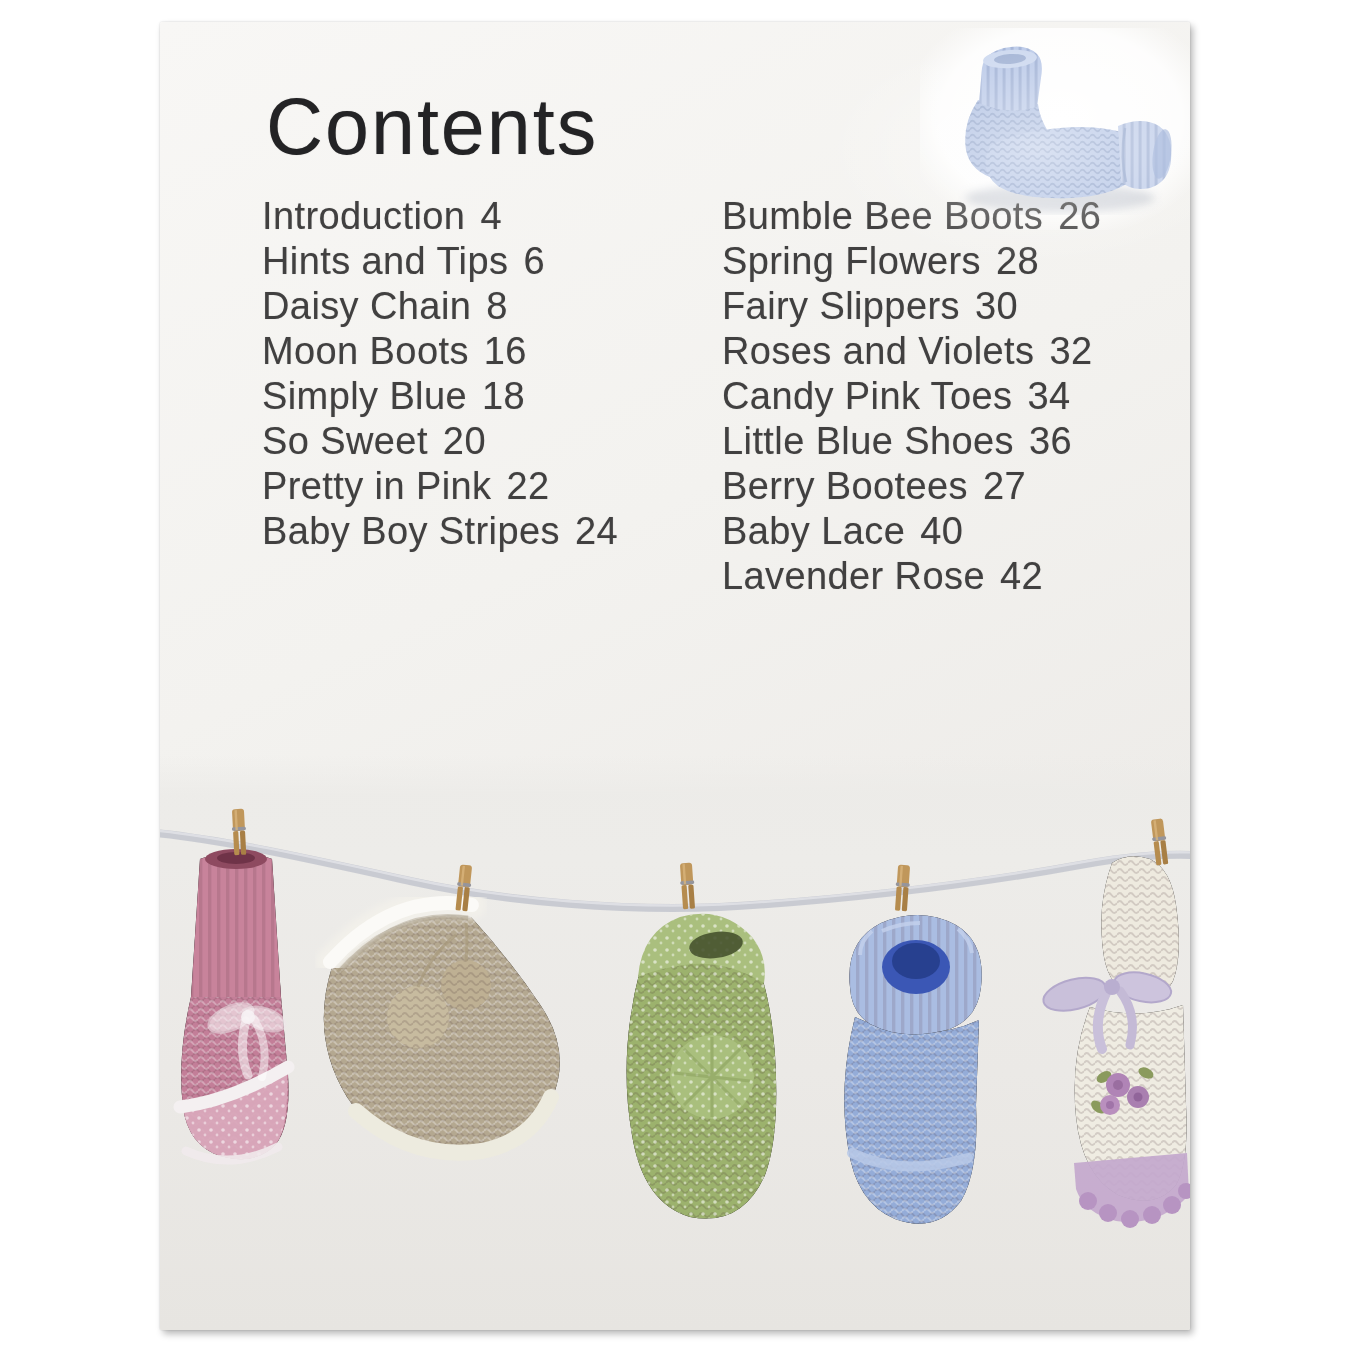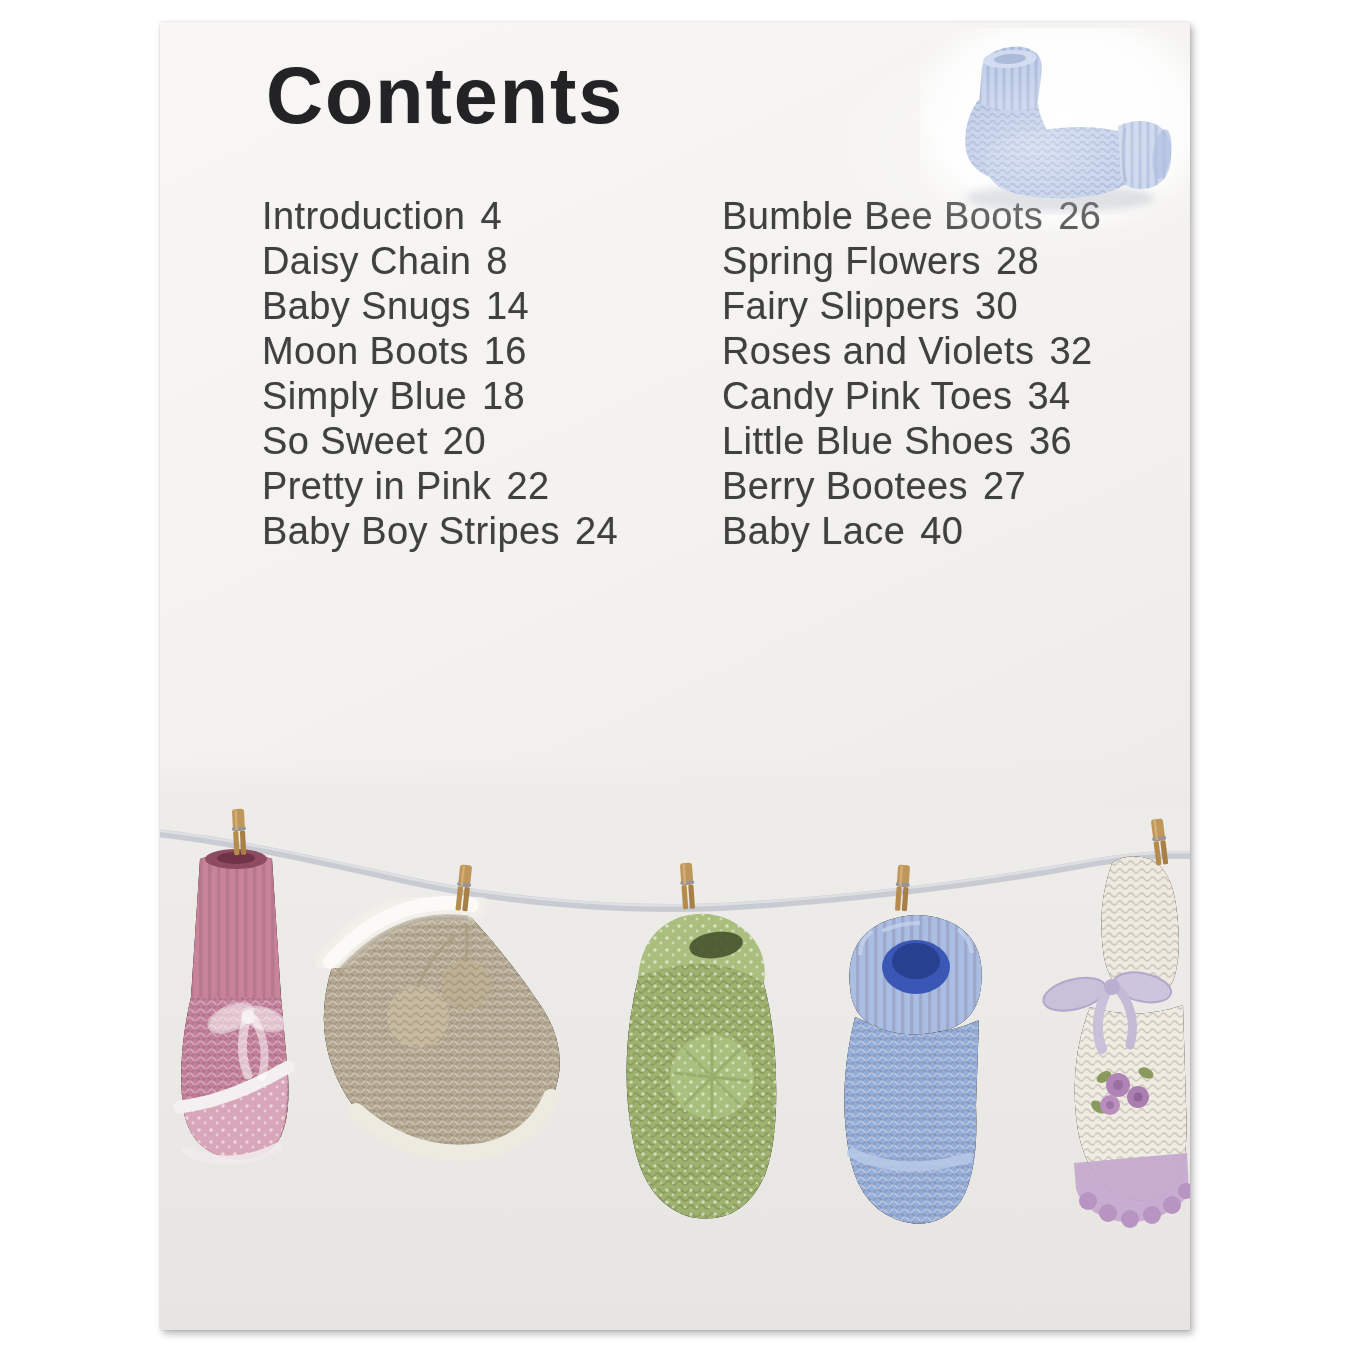--- a/index.html
+++ b/index.html
@@ -2,22 +2,22 @@
 <html><head>
 <meta charset="utf-8">
 <style>
   html,body{margin:0;padding:0;background:#ffffff;}
   .canvas{position:relative;width:1350px;height:1350px;background:#ffffff;overflow:hidden;
           font-family:"Liberation Sans", sans-serif;}
   .page{position:absolute;left:160px;top:22px;width:1030px;height:1308px;
         background:linear-gradient(155deg,#f8f7f5 0%,#f3f2ef 40%,#edebe8 75%,#e9e7e3 100%);
         box-shadow:3px 4px 7px rgba(0,0,0,0.28), 0 0 2px rgba(0,0,0,0.18);
         border-radius:2px;overflow:hidden;}
-  .title{position:absolute;left:106px;top:28px;margin:0;
-         font-size:79px;font-weight:700;letter-spacing:2px;color:#232325;
+  .title{position:absolute;left:106px;top:59px;margin:0;
+         font-size:79px;font-weight:400;letter-spacing:2px;color:#232325;
          text-shadow:0 0 1px rgba(40,40,40,0.35);}
   .toc{position:absolute;}
   .toc ul{list-style:none;margin:0;padding:0;}
   .toc li{font-size:38px;line-height:45px;color:#414040;letter-spacing:0.4px;white-space:nowrap;
           text-shadow:0 0 1px rgba(70,70,70,0.3);}
   .col-left{left:102px;top:172px;}
   .col-right{left:562px;top:172px;}
   .pg{margin-left:15px;}
   .photo-top{position:absolute;left:760px;top:6px;width:270px;height:202px;}
   .photo-strip{position:absolute;left:0;bottom:0;width:1030px;height:575px;
@@ -68,40 +68,41 @@
         <path d="M198,98 Q222,88 239,98 Q253,108 251,132 Q249,154 230,160 Q211,164 201,153 Z" fill="#c2cfea"></path>
         <path d="M198,98 Q222,88 239,98 Q253,108 251,132 Q249,154 230,160 Q211,164 201,153 Z" fill="url(#trib)"></path>
         <ellipse cx="242" cy="126" rx="9" ry="25" fill="#9db1d8" opacity="0.7" transform="rotate(8 242 126)"></ellipse>
         <path d="M205,100 Q200,130 206,154" fill="none" stroke="#8fa3c9" stroke-width="2.5" opacity="0.7"></path>
       </g>
     </svg>
 
     <nav class="toc col-left">
       <ul>
         <li class="toc-item"><span class="lbl">Introduction</span><span class="pg">4</span></li>
+        <li class="toc-item"><span class="lbl">Hints and Tips</span><span class="pg">6</span></li>
         <li class="toc-item"><span class="lbl">Daisy Chain</span><span class="pg">8</span></li>
-        <li class="toc-item"><span class="lbl">Baby Snugs</span><span class="pg">14</span></li>
         <li class="toc-item"><span class="lbl">Moon Boots</span><span class="pg">16</span></li>
         <li class="toc-item"><span class="lbl">Simply Blue</span><span class="pg">18</span></li>
         <li class="toc-item"><span class="lbl">So Sweet</span><span class="pg">20</span></li>
         <li class="toc-item"><span class="lbl">Pretty in Pink</span><span class="pg">22</span></li>
         <li class="toc-item"><span class="lbl">Baby Boy Stripes</span><span class="pg">24</span></li>
       </ul>
     </nav>
 
     <nav class="toc col-right">
       <ul>
         <li class="toc-item"><span class="lbl">Bumble Bee Boots</span><span class="pg">26</span></li>
         <li class="toc-item"><span class="lbl">Spring Flowers</span><span class="pg">28</span></li>
         <li class="toc-item"><span class="lbl">Fairy Slippers</span><span class="pg">30</span></li>
         <li class="toc-item"><span class="lbl">Roses and Violets</span><span class="pg">32</span></li>
         <li class="toc-item"><span class="lbl">Candy Pink Toes</span><span class="pg">34</span></li>
         <li class="toc-item"><span class="lbl">Little Blue Shoes</span><span class="pg">36</span></li>
         <li class="toc-item"><span class="lbl">Berry Bootees</span><span class="pg">27</span></li>
         <li class="toc-item"><span class="lbl">Baby Lace</span><span class="pg">40</span></li>
+        <li class="toc-item"><span class="lbl">Lavender Rose</span><span class="pg">42</span></li>
       </ul>
     </nav>
 
     <div class="photo-strip">
       <svg width="1030" height="575" viewBox="0 0 1030 575" xmlns="http://www.w3.org/2000/svg">
         <defs>
           <pattern id="bkd" width="11" height="8" patternUnits="userSpaceOnUse">
             <path d="M0,4 q2.75,-4 5.5,0 q2.75,4 5.5,0" fill="none" stroke="rgba(60,40,45,0.16)" stroke-width="2"></path>
           </pattern>
           <pattern id="bkl" width="11" height="8" patternUnits="userSpaceOnUse" patternTransform="translate(5 4)">

